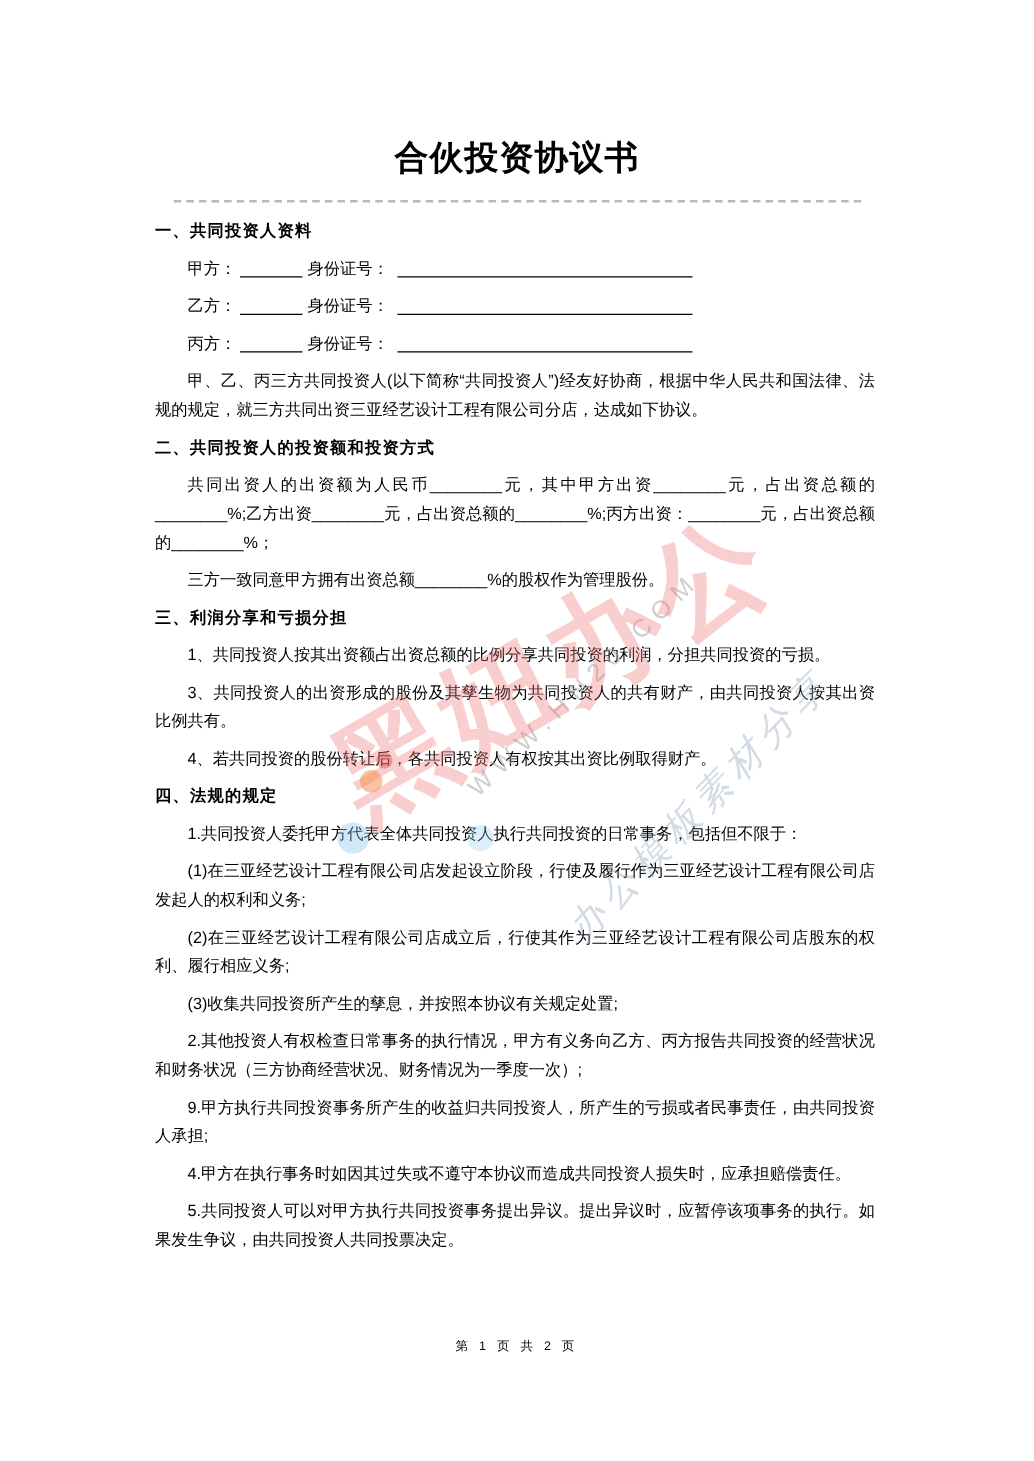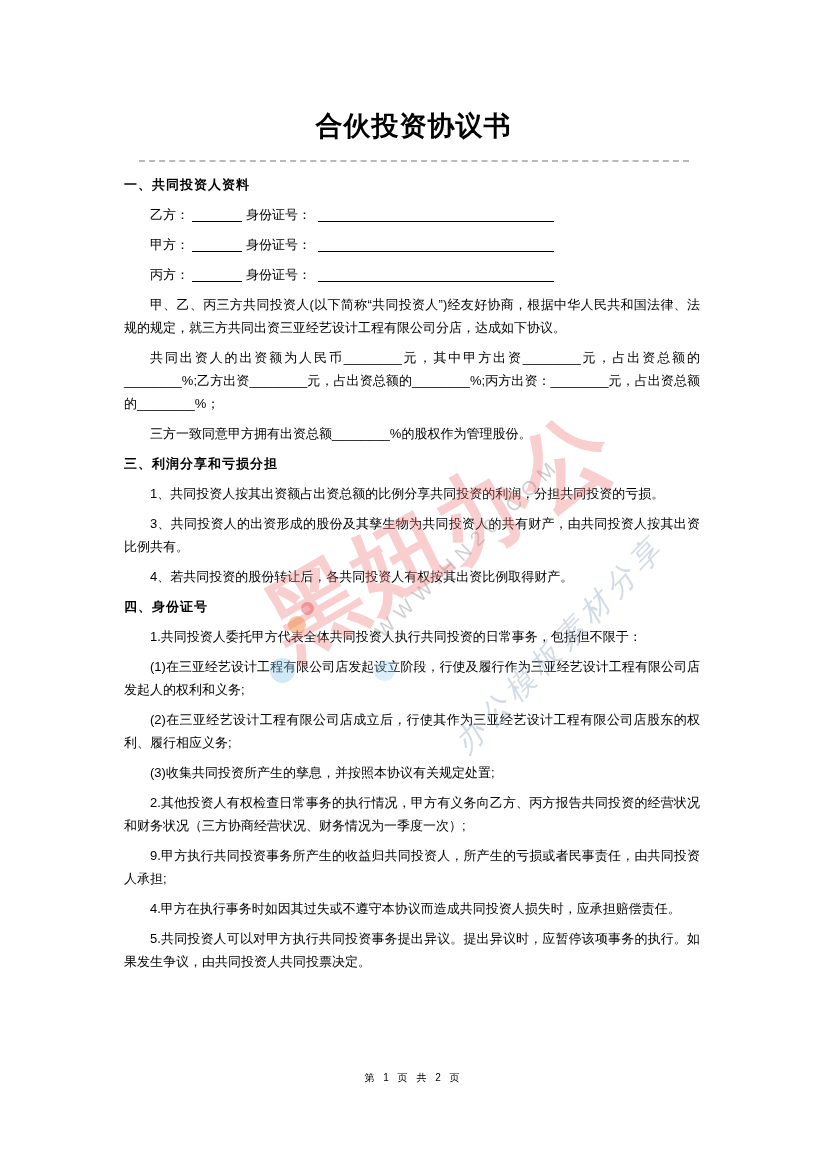--- a/index.html
+++ b/index.html
@@ -123,42 +123,43 @@
 
   <h1 class="doc-title">合伙投资协议书</h1>
 
   <div class="dashed-rule"></div>
 
   <div class="doc-body">
 
     <p class="heading">一、共同投资人资料</p>
 
     <div class="party-row">
-      <span>乙方：</span><span class="blank blank-short"></span><span>身份证号：</span><span class="blank blank-long"></span>
+      <span>甲方：</span><span class="blank blank-short"></span><span>身份证号：</span><span class="blank blank-long"></span>
     </div>
 
     <div class="party-row">
-      <span>甲方：</span><span class="blank blank-short"></span><span>身份证号：</span><span class="blank blank-long"></span>
+      <span>乙方：</span><span class="blank blank-short"></span><span>身份证号：</span><span class="blank blank-long"></span>
     </div>
 
     <div class="party-row">
       <span>丙方：</span><span class="blank blank-short"></span><span>身份证号：</span><span class="blank blank-long"></span>
     </div>
 
     <p class="para">甲、乙、丙三方共同投资人(以下简称“共同投资人”)经友好协商，根据中华人民共和国法律、法规的规定，就三方共同出资三亚经艺设计工程有限公司分店，达成如下协议。</p>
 
+    <p class="heading">二、共同投资人的投资额和投资方式</p>
     <p class="para">共同出资人的出资额为人民币________元，其中甲方出资________元，占出资总额的________%;乙方出资________元，占出资总额的________%;丙方出资：________元，占出资总额的________%；</p>
     <p class="para">三方一致同意甲方拥有出资总额________%的股权作为管理股份。</p>
 
     <p class="heading">三、利润分享和亏损分担</p>
     <p class="para">1、共同投资人按其出资额占出资总额的比例分享共同投资的利润，分担共同投资的亏损。</p>
     <p class="para">3、共同投资人的出资形成的股份及其孳生物为共同投资人的共有财产，由共同投资人按其出资比例共有。</p>
     <p class="para">4、若共同投资的股份转让后，各共同投资人有权按其出资比例取得财产。</p>
 
-    <p class="heading">四、身份证号</p>
+    <p class="heading">四、法规的规定</p>
     <p class="para">1.共同投资人委托甲方代表全体共同投资人执行共同投资的日常事务，包括但不限于：</p>
     <p class="para">(1)在三亚经艺设计工程有限公司店发起设立阶段，行使及履行作为三亚经艺设计工程有限公司店发起人的权利和义务;</p>
     <p class="para">(2)在三亚经艺设计工程有限公司店成立后，行使其作为三亚经艺设计工程有限公司店股东的权利、履行相应义务;</p>
     <p class="para">(3)收集共同投资所产生的孳息，并按照本协议有关规定处置;</p>
     <p class="para">2.其他投资人有权检查日常事务的执行情况，甲方有义务向乙方、丙方报告共同投资的经营状况和财务状况（三方协商经营状况、财务情况为一季度一次）;</p>
     <p class="para">9.甲方执行共同投资事务所产生的收益归共同投资人，所产生的亏损或者民事责任，由共同投资人承担;</p>
     <p class="para">4.甲方在执行事务时如因其过失或不遵守本协议而造成共同投资人损失时，应承担赔偿责任。</p>
     <p class="para">5.共同投资人可以对甲方执行共同投资事务提出异议。提出异议时，应暂停该项事务的执行。如果发生争议，由共同投资人共同投票决定。</p>
 
   </div>

